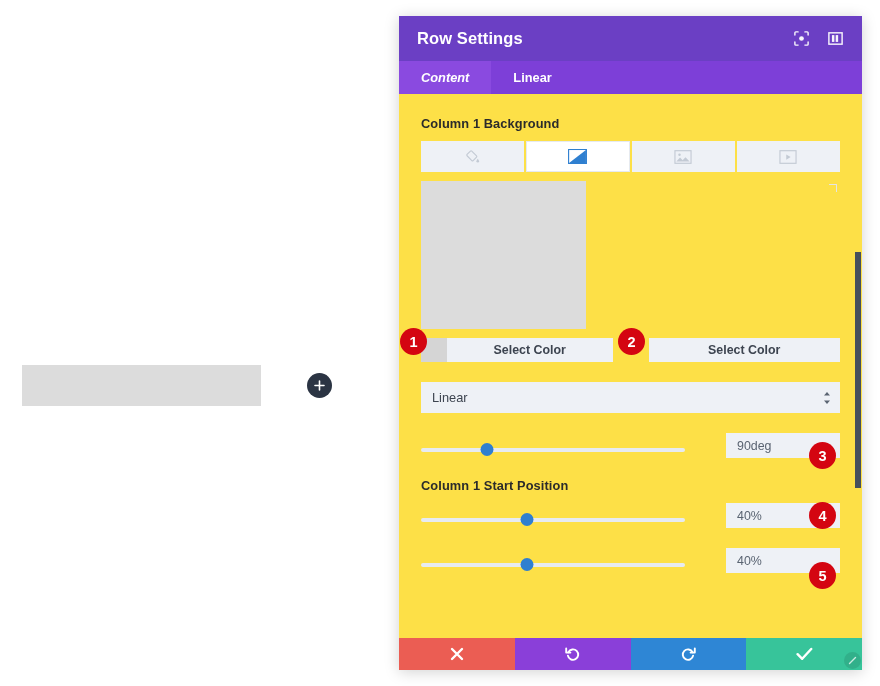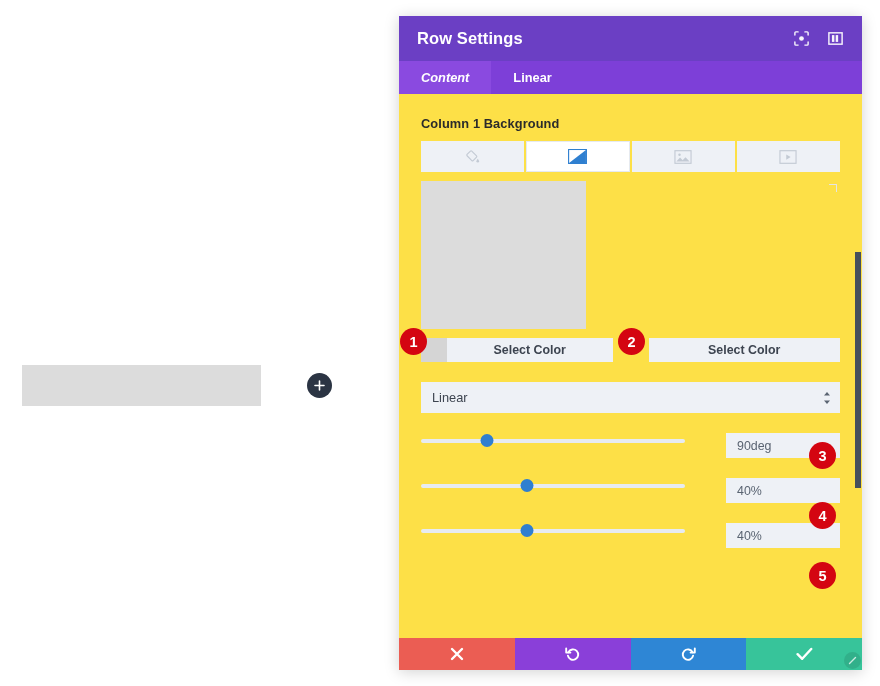--- a/index.html
+++ b/index.html
@@ -115,21 +115,21 @@
     display: flex; align-items: center;
     padding: 0 26px 0 11px; cursor: pointer;
   }
   .select-value { font-size: 12.8px; color: #3d4450; }
   .select-arrows {
     position: absolute; right: 9px; top: 50%; transform: translateY(-50%);
     display: block;
   }
 
   
-  .slider-row { display: flex; align-items: flex-start; gap: 0; }
+  .slider-row { display: flex; align-items: flex-end; gap: 0; }
   .slider {
     position: relative; width: 264px; height: 16px;
     margin-left: 0; cursor: pointer; flex: 0 0 auto;
   }
   .slider-track {
     position: absolute; left: 0; right: 0; top: 6px; height: 4px;
     background: #e7ebf1; border-radius: 2px;
   }
   .slider-thumb {
     position: absolute; top: 1px; width: 13px; height: 13px;
@@ -285,20 +285,21 @@
             <div class="slider">
               <div class="slider-track"></div>
               <div class="slider-thumb" id="thumb-dir" style="left: 25%;"></div>
             </div>
             <div class="slider-spacer"></div>
             <div class="value-box">90deg</div>
           </div>
         </div>
 
         <div class="field">
+          <div class="field-label">Column 1 Start Position</div>
           <div class="slider-row">
             <div class="slider">
               <div class="slider-track"></div>
               <div class="slider-thumb" id="thumb-start" style="left: 40%;"></div>
             </div>
             <div class="slider-spacer"></div>
             <div class="value-box">40%</div>
           </div>
         </div>
 

